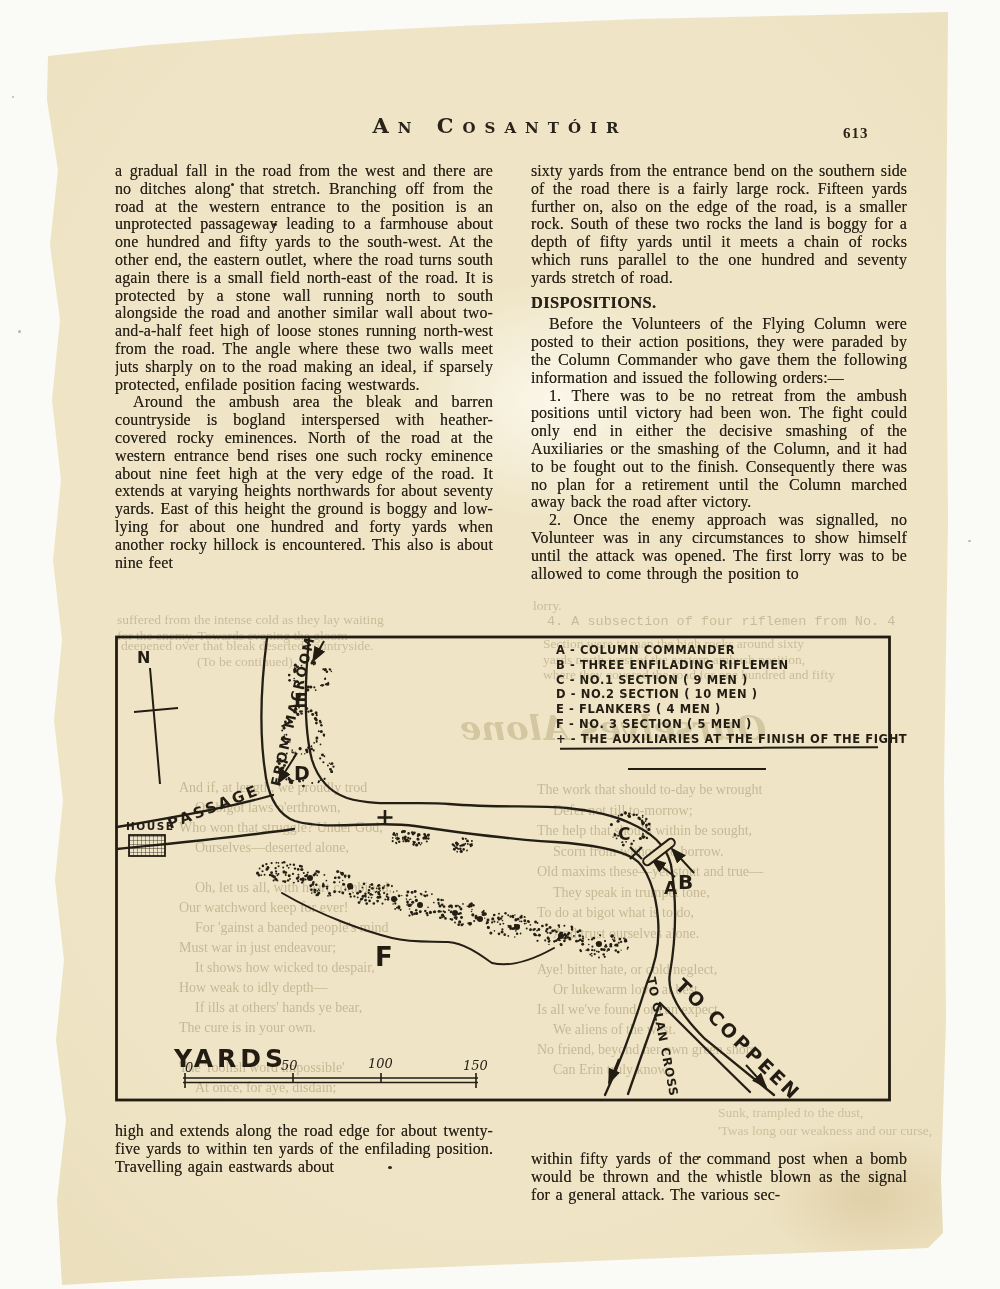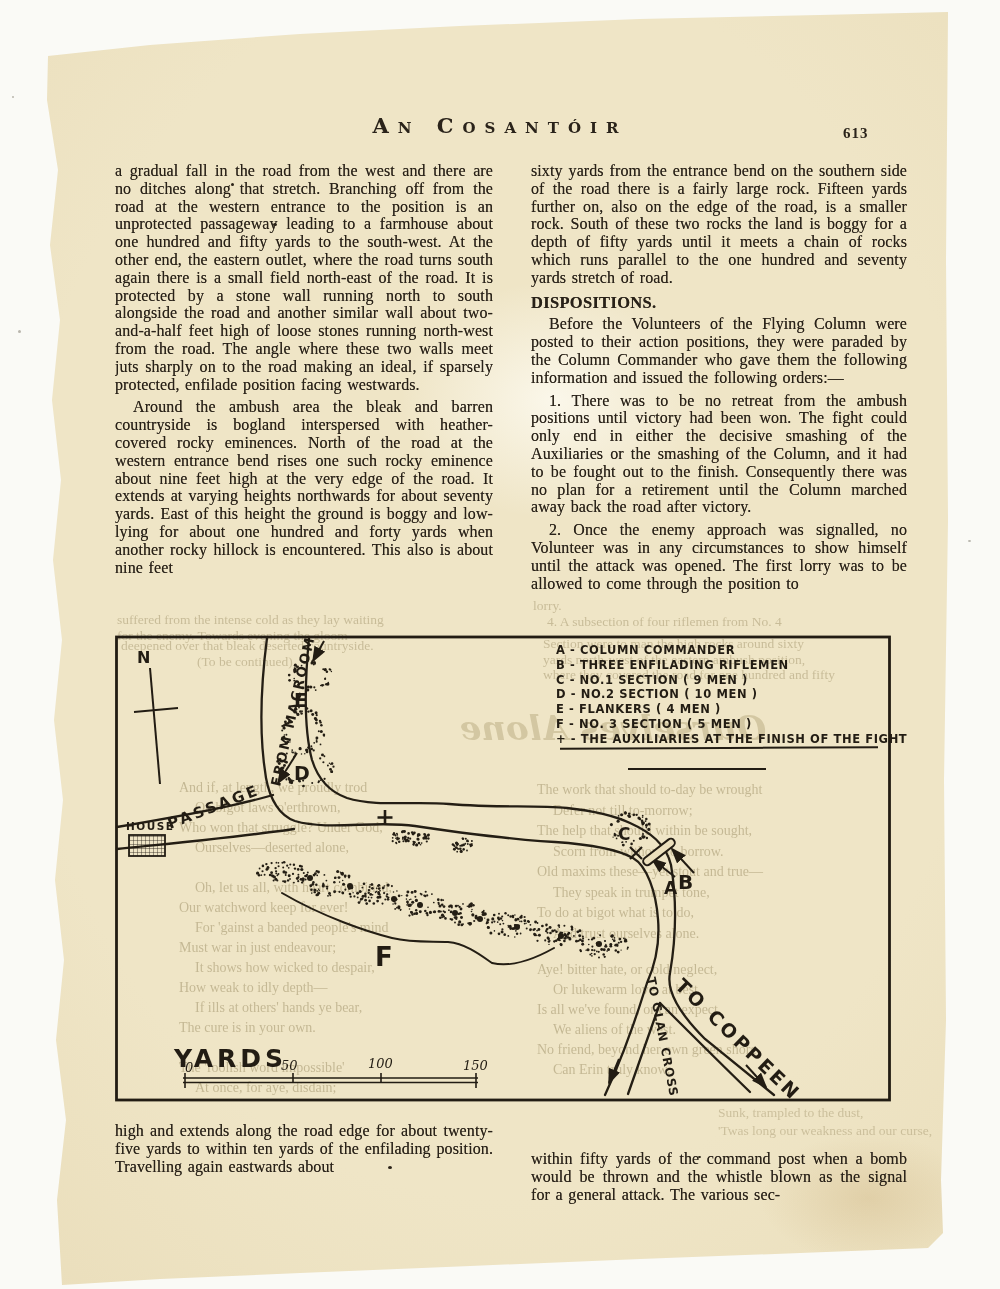--- a/index.html
+++ b/index.html
@@ -37,21 +37,21 @@
     position:absolute;left:843px;top:125px;font-family:"Liberation Serif",serif;
     font-weight:bold;font-size:15px;letter-spacing:1px;color:#2a231a;
   }
   
   .col{
     position:absolute;color:#282118;font-size:16px;line-height:17.8px;
     text-align:justify;word-spacing:1.5px;letter-spacing:0.1px;overflow:hidden;
     text-shadow:0 0 0.4px rgba(40,30,20,0.65);
   }
   .col p{margin:0;}
-  .col p + p{margin-top:5px;}
+  .col p + p{}
   .col p.ind{text-indent:18px;}
   #col-left{left:115px;top:162px;width:378px;height:470px;}
   #col-right{left:531px;top:162px;width:376px;height:472px;}
   #col-bottom-left{left:115px;top:1122px;width:378px;height:62px;}
   #col-bottom-right{left:531px;top:1150px;width:376px;height:62px;}
   #col-right h3{margin:7px 0 4px 0;font-size:16.5px;letter-spacing:0.3px;}
   
   .map{position:absolute;left:113px;top:632px;width:780px;height:474px;}
   .map svg{position:absolute;inset:0;z-index:2;}
   svg text{fill:#221c13;font-family:"DejaVu Sans", sans-serif;font-weight:700;}
@@ -65,21 +65,21 @@
   .legend-underline{position:absolute;left:447px;top:115px;width:318px;height:2px;background:#221c13;transform:rotate(-0.3deg);z-index:4;}
   .legend-shortline{position:absolute;left:515px;top:136px;width:138px;height:2px;background:#221c13;z-index:4;}
   
   .ghost{
     position:absolute;color:#a2946c;opacity:0.55;z-index:1;pointer-events:none;
     font-family:"Liberation Serif", serif;font-size:14px;line-height:21px;white-space:nowrap;
   }
   .ghost .l{min-height:1em;}
   .poem .l:nth-child(even){padding-left:16px;}
   #ghost-above-left,#ghost-above-right{font-size:13.5px;line-height:16px;opacity:0.5;}
-  #ghost-above-right .l:nth-child(2){padding-left:14px;}
+  #ghost-above-right .l:nth-child(2){padding-left:14px;font-family:Liberation Mono, monospace;}
   #ghost-map-top-left .l:nth-child(2){padding-left:76px;}
   #ghost-map-top-left,#ghost-map-top-right{font-size:13.5px;line-height:15.5px;opacity:0.5;}
   #ghost-poem-left{left:66px;top:146px;width:320px;line-height:20px;}
   #ghost-poem-r1{left:424px;top:148px;width:350px;line-height:20.5px;}
   #ghost-poem-r2{left:424px;top:328px;width:350px;line-height:20px;}
   #ghost-below-right{left:718px;top:1104px;font-size:13.5px;line-height:18px;opacity:0.45;}
   .ghost-title{
     position:absolute;left:330px;top:76px;width:340px;z-index:1;pointer-events:none;
     transform:scaleX(-1);font-family:"DejaVu Serif", serif;font-style:italic;font-weight:bold;
     font-size:34px;color:#b3a478;opacity:0.45;text-align:center;white-space:nowrap;

